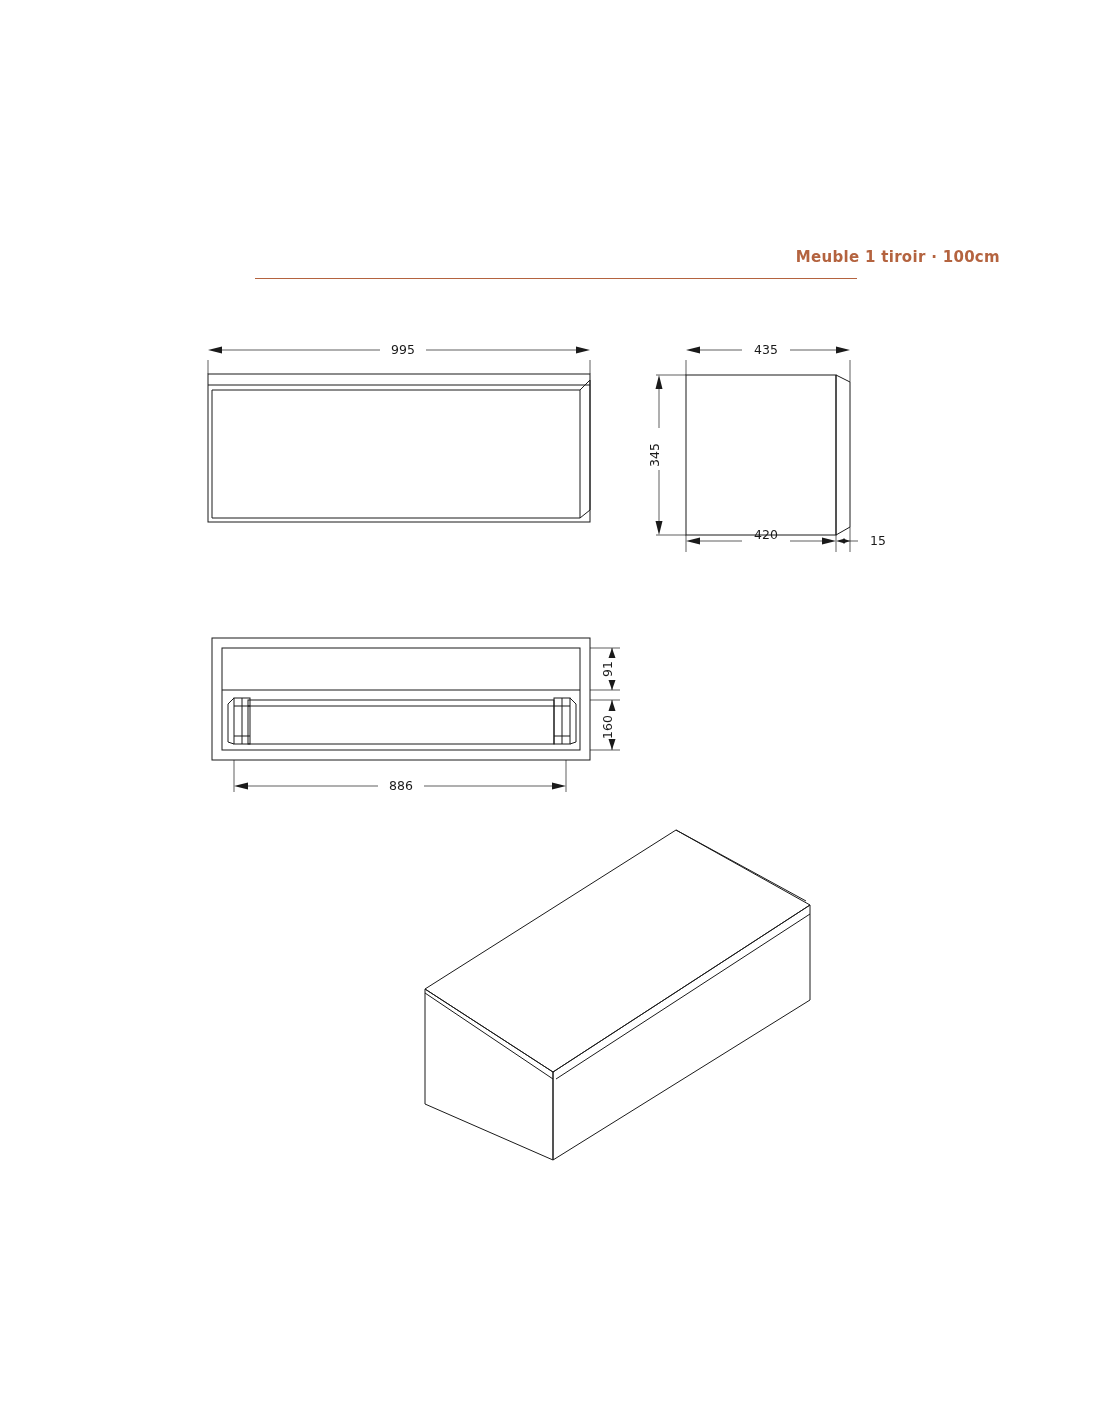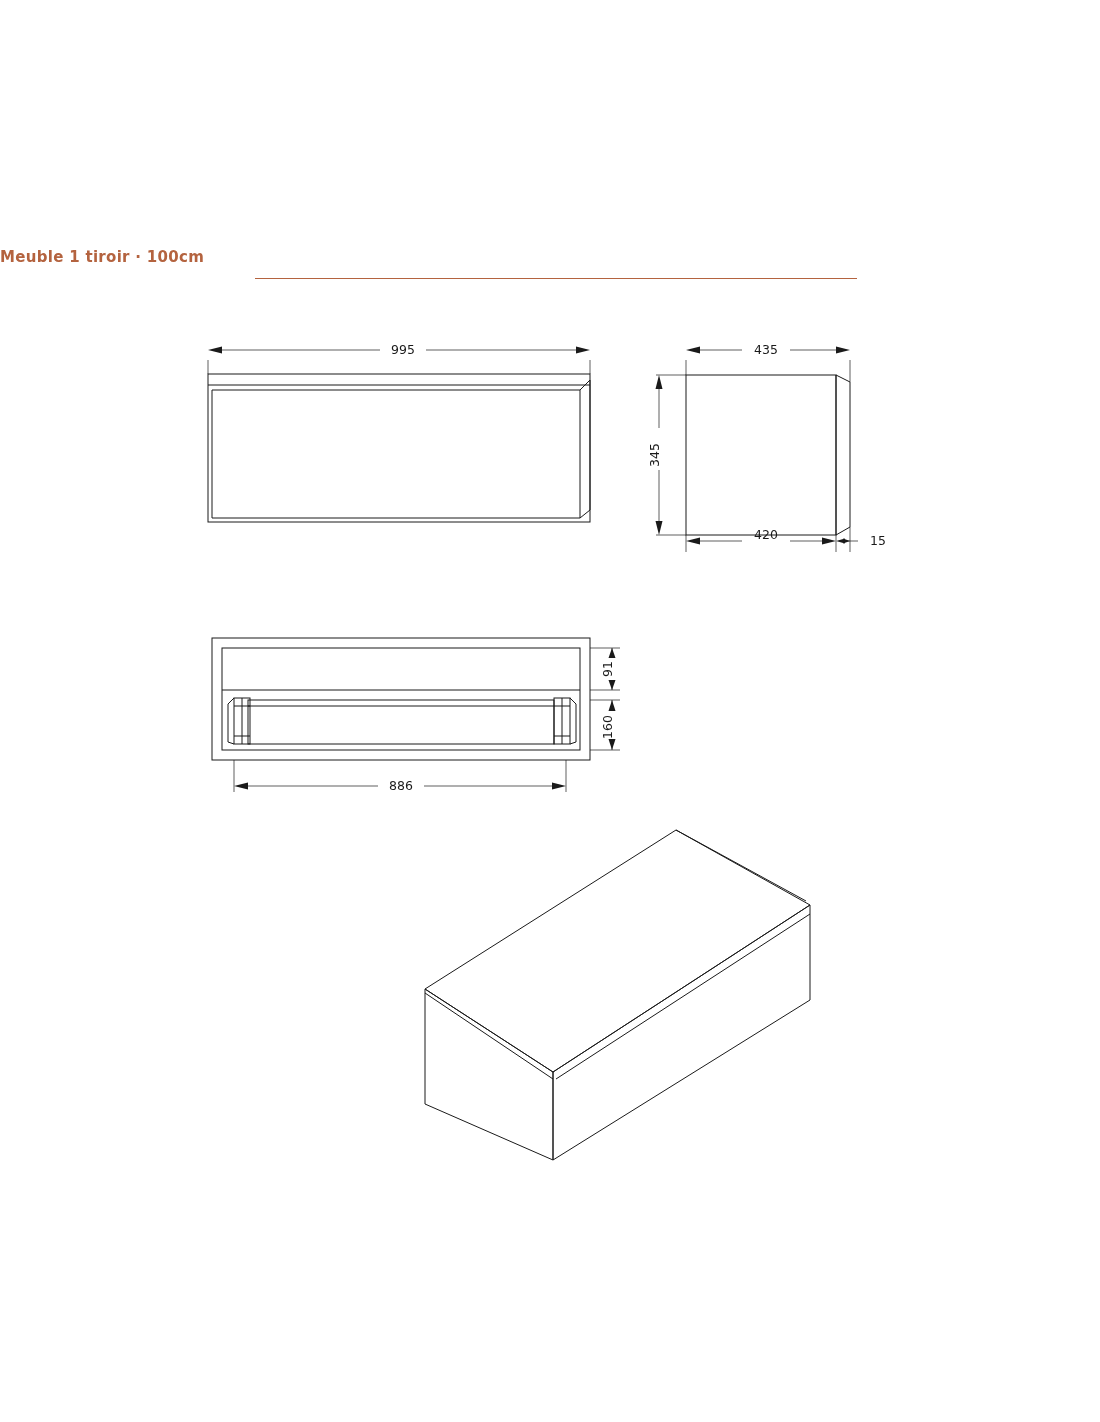--- a/index.html
+++ b/index.html
@@ -19,21 +19,21 @@
     position: absolute;
     left: 0; top: 0;
     width: 1100px;
     height: 1422px;
   }
   .title {
     position: absolute;
     left: 0;
     top: 248px;
     width: 1000px;
-    text-align: left;
+    text-align: right;
     font-size: 15px;
     font-weight: bold;
     color: #b4633f;
     letter-spacing: 0.3px;
   }
   .title-rule {
     position: absolute;
     left: 255px;
     top: 278px;
     width: 602px;

